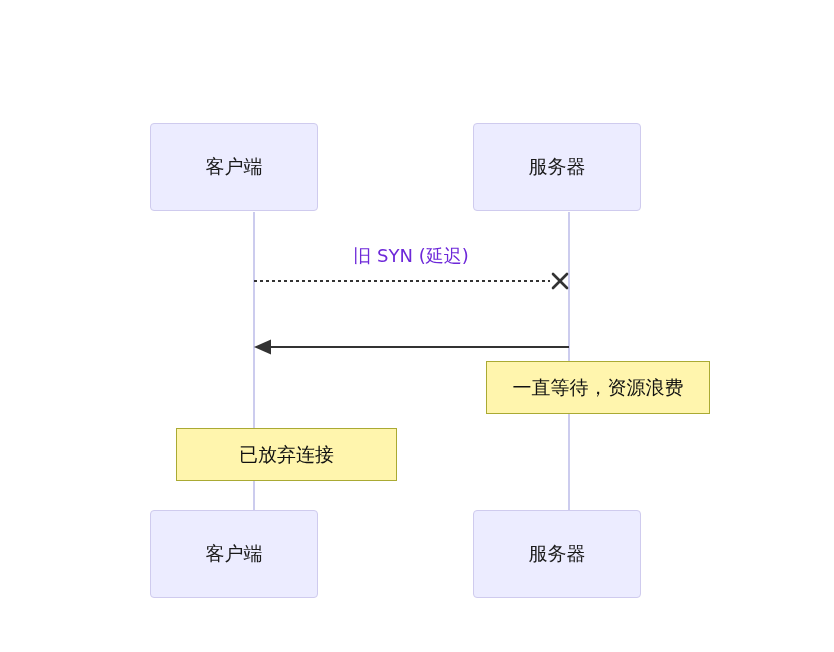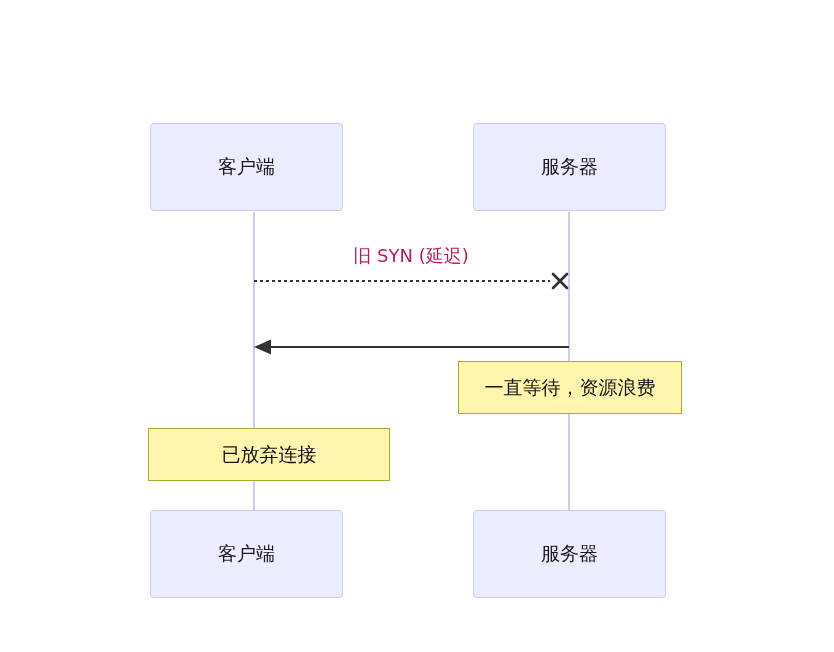--- a/index.html
+++ b/index.html
@@ -20,21 +20,21 @@
     top: 212px;
     width: 2px;
     height: 298px;
     background: #CCCCEE;
     z-index: 1;
   }
   .lifeline.client { left: 253px; }
   .lifeline.server { left: 568px; }
   .actor-box {
     position: absolute;
-    width: 193px;
+    width: 168px;
     height: 88px;
     background: #ECECFF;
     border: 1px solid #CFCBEE;
     border-radius: 4px;
     display: flex;
     align-items: center;
     justify-content: center;
     font-size: 19px;
     color: #1a1a1a;
     z-index: 3;
@@ -43,21 +43,21 @@
   .actor-box.top    { top: 123px; }
   .actor-box.bottom { top: 510px; }
   .actor-box.client { left: 150px; }
   .actor-box.server { left: 465px; margin-left: 8px; }
   .msg-label {
     position: absolute;
     left: 211px;
     width: 400px;
     text-align: center;
     font-size: 18px;
-    color: #be185d;
+    color: #6d28d9;
     z-index: 2;
     white-space: nowrap;
   }
   .msg-label.msg1 { top: 244px; }
   .msg-label.msg2 { top: 310px; }
   .arrow-layer {
     position: absolute;
     left: 0; top: 0;
     width: 834px;
     height: 652px;
@@ -69,23 +69,24 @@
     background: #FFF5AD;
     border: 1px solid #AAAA33;
     display: flex;
     align-items: center;
     justify-content: center;
     font-size: 19px;
     color: #111111;
     z-index: 4;
     box-sizing: border-box;
     white-space: nowrap;
+    margin-left: 28px;
   }
   .note.server-note { left: 458px; top: 361px; width: 224px; height: 53px; }
-  .note.client-note { left: 148px; top: 428px; width: 242px; height: 53px; }
+  .note.client-note { left: 148px; top: 428px; width: 221px; height: 53px; }
 </style>
 </head>
 <body>
 
 <div class="canvas">
 
   <div class="lifeline client"></div>
   <div class="lifeline server"></div>
 
   <div class="actor-box top client">

